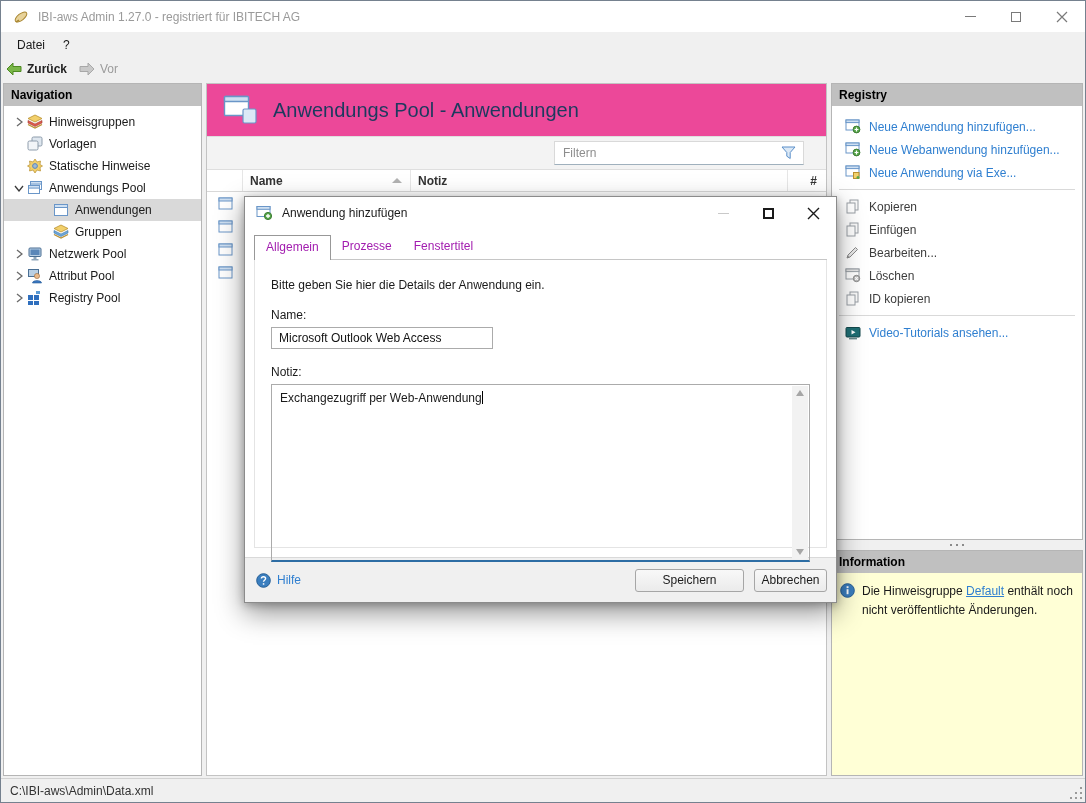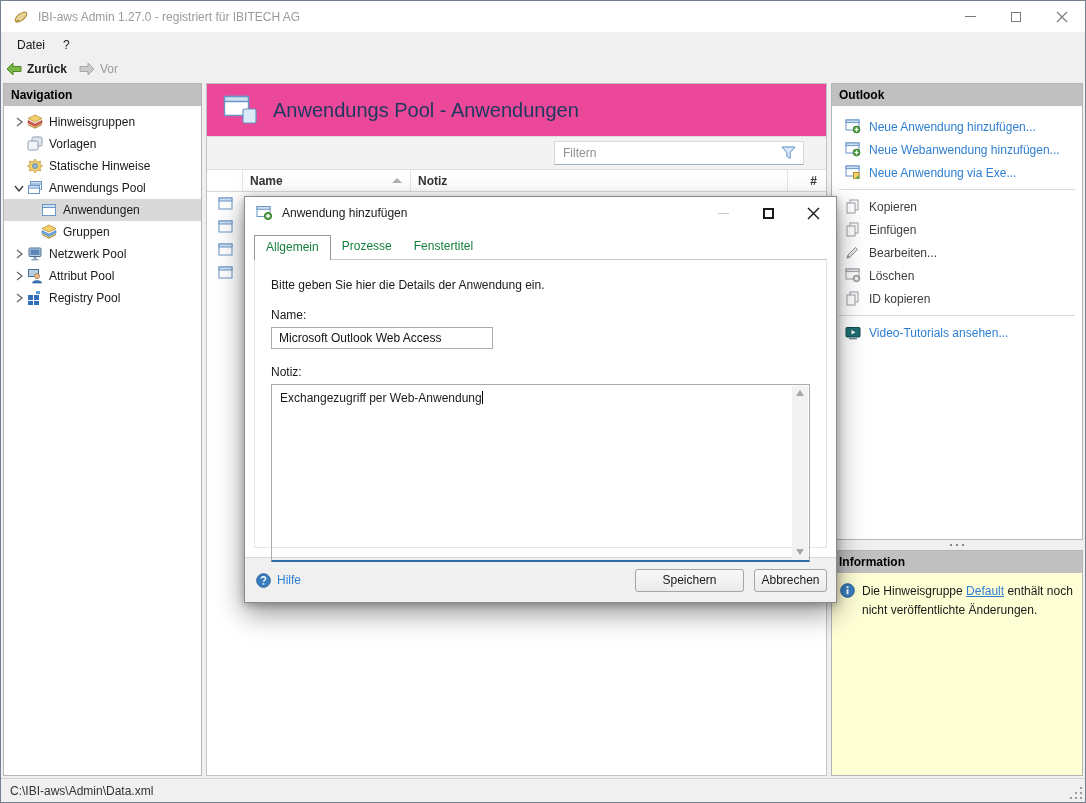--- a/index.html
+++ b/index.html
@@ -24,21 +24,21 @@
   .tool-btn .lbl-fwd{color:#9b9b9b;}
 
   
   .content{position:absolute;top:80px;left:0;right:0;bottom:24px;display:flex;gap:4px;padding:2px;background:#f0f0f0;}
   .panel-header{height:22px;background:#c0c0c0;color:#000;font-weight:700;display:flex;align-items:center;padding-left:7px;flex:none;}
 
   
   .nav-panel{width:199px;background:#fff;border:1px solid #b5b5b5;display:flex;flex-direction:column;flex:none;}
   .tree{padding-top:5px;}
   .tree-item{height:22px;display:flex;align-items:center;padding-left:8px;}
-  .tree-item.child{padding-left:22px;}
+  .tree-item.child{padding-left:34px;}
   .tree-item.selected{background:#d9d9d9;}
   .chev{width:14px;display:flex;align-items:center;justify-content:center;flex:none;}
   .nicon{width:17px;margin-right:6px;display:flex;align-items:center;justify-content:center;flex:none;}
 
   
   .main-panel{flex:1;background:#fff;border:1px solid #c3c3c3;display:flex;flex-direction:column;min-width:0;}
   .main-title{height:52px;display:flex;align-items:center;padding-left:16px;gap:14px;background:#ec4899;flex:none;}
   .main-title h1{font-size:20px;font-weight:400;color:#1c3a5e;margin:0;}
   .filter-zone{height:34px;background:#f3f3f3;border-top:1px solid #dedede;border-bottom:1px solid #dedede;
                display:flex;align-items:center;justify-content:flex-end;padding-right:22px;flex:none;}
@@ -82,21 +82,21 @@
   
   .dialog{position:absolute;left:243px;top:195px;width:593px;height:407px;background:#fff;border:1px solid #8b8b8b;
           box-shadow:0 10px 26px rgba(0,0,0,.42),0 2px 8px rgba(0,0,0,.25);z-index:20;display:flex;flex-direction:column;}
   .dlg-titlebar{height:32px;display:flex;align-items:center;padding-left:11px;gap:9px;flex:none;}
   .dlg-controls{margin-left:auto;display:flex;height:100%;}
   .dlg-btn{width:45px;height:100%;display:flex;align-items:center;justify-content:center;}
   .dlg-min{width:11px;height:1px;background:#c9c9c9;}
   .dlg-max{width:11px;height:11px;border:2px solid #1a1a1a;}
   .dlg-body{flex:1;display:flex;flex-direction:column;padding:0 9px;min-height:0;}
   .tabstrip{display:flex;margin-top:6px;border-bottom:1px solid #c6c6c6;flex:none;}
-  .tab{padding:4px 11px 5px;color:#15803d;}
+  .tab{padding:4px 11px 5px;color:#a21caf;}
   .tab.active{background:#fff;border:1px solid #989898;border-bottom:none;margin-bottom:-1px;padding-bottom:6px;}
   .tab-page{flex:1;border:1px solid #e4e4e4;border-top:none;padding:14px 16px 0;margin-bottom:9px;min-height:0;}
   .intro{margin:4px 0 16px;}
   .fld-label{margin-bottom:5px;}
   .name-input{width:222px;height:22px;border:1px solid #ababab;padding:7px 7px;font:12px "Liberation Sans",sans-serif;color:#111;outline:none;}
   .note-label{margin:16px 0 5px;}
   .note-box{position:relative;height:178px;border:1px solid #ababab;border-bottom:2px solid #2d6da4;}
   .note-text{padding:5px 24px 4px 8px;line-height:1.4;}
   .caret{display:inline-block;width:1px;height:13px;background:#000;vertical-align:-2px;}
   .note-scroll{position:absolute;top:1px;right:1px;bottom:1px;width:16px;background:#f2f2f2;
@@ -363,21 +363,21 @@
                 <rect x="1" y="1" width="13" height="11" fill="#fff" stroke="#6a96c8"></rect>
                 <rect x="1" y="1" width="13" height="3" fill="#cfe0f2" stroke="#6a96c8"></rect>
               </svg>
             </span>
         </div>
       </div>
     </div>
 
     <div class="right-panel">
       <div class="actions-block">
-        <div class="panel-header">Outlook</div>
+        <div class="panel-header">Registry</div>
         <div class="action-list">
 
           <div class="action-item">
             <span class="aicon">
                 <svg width="16" height="15" viewBox="0 0 16 15">
                   <rect x="1" y="1" width="13" height="10" fill="#fff" stroke="#6a96c8"></rect>
                   <rect x="1" y="1" width="13" height="2.6" fill="#cfe0f2" stroke="#6a96c8"></rect>
                   <circle cx="11.5" cy="10.5" r="3.4" fill="#57a64a" stroke="#3c7c33"></circle>
                   <path d="M11.5 8.6 V12.4 M9.6 10.5 H13.4" stroke="#fff" stroke-width="1.2"></path>
                 </svg>

